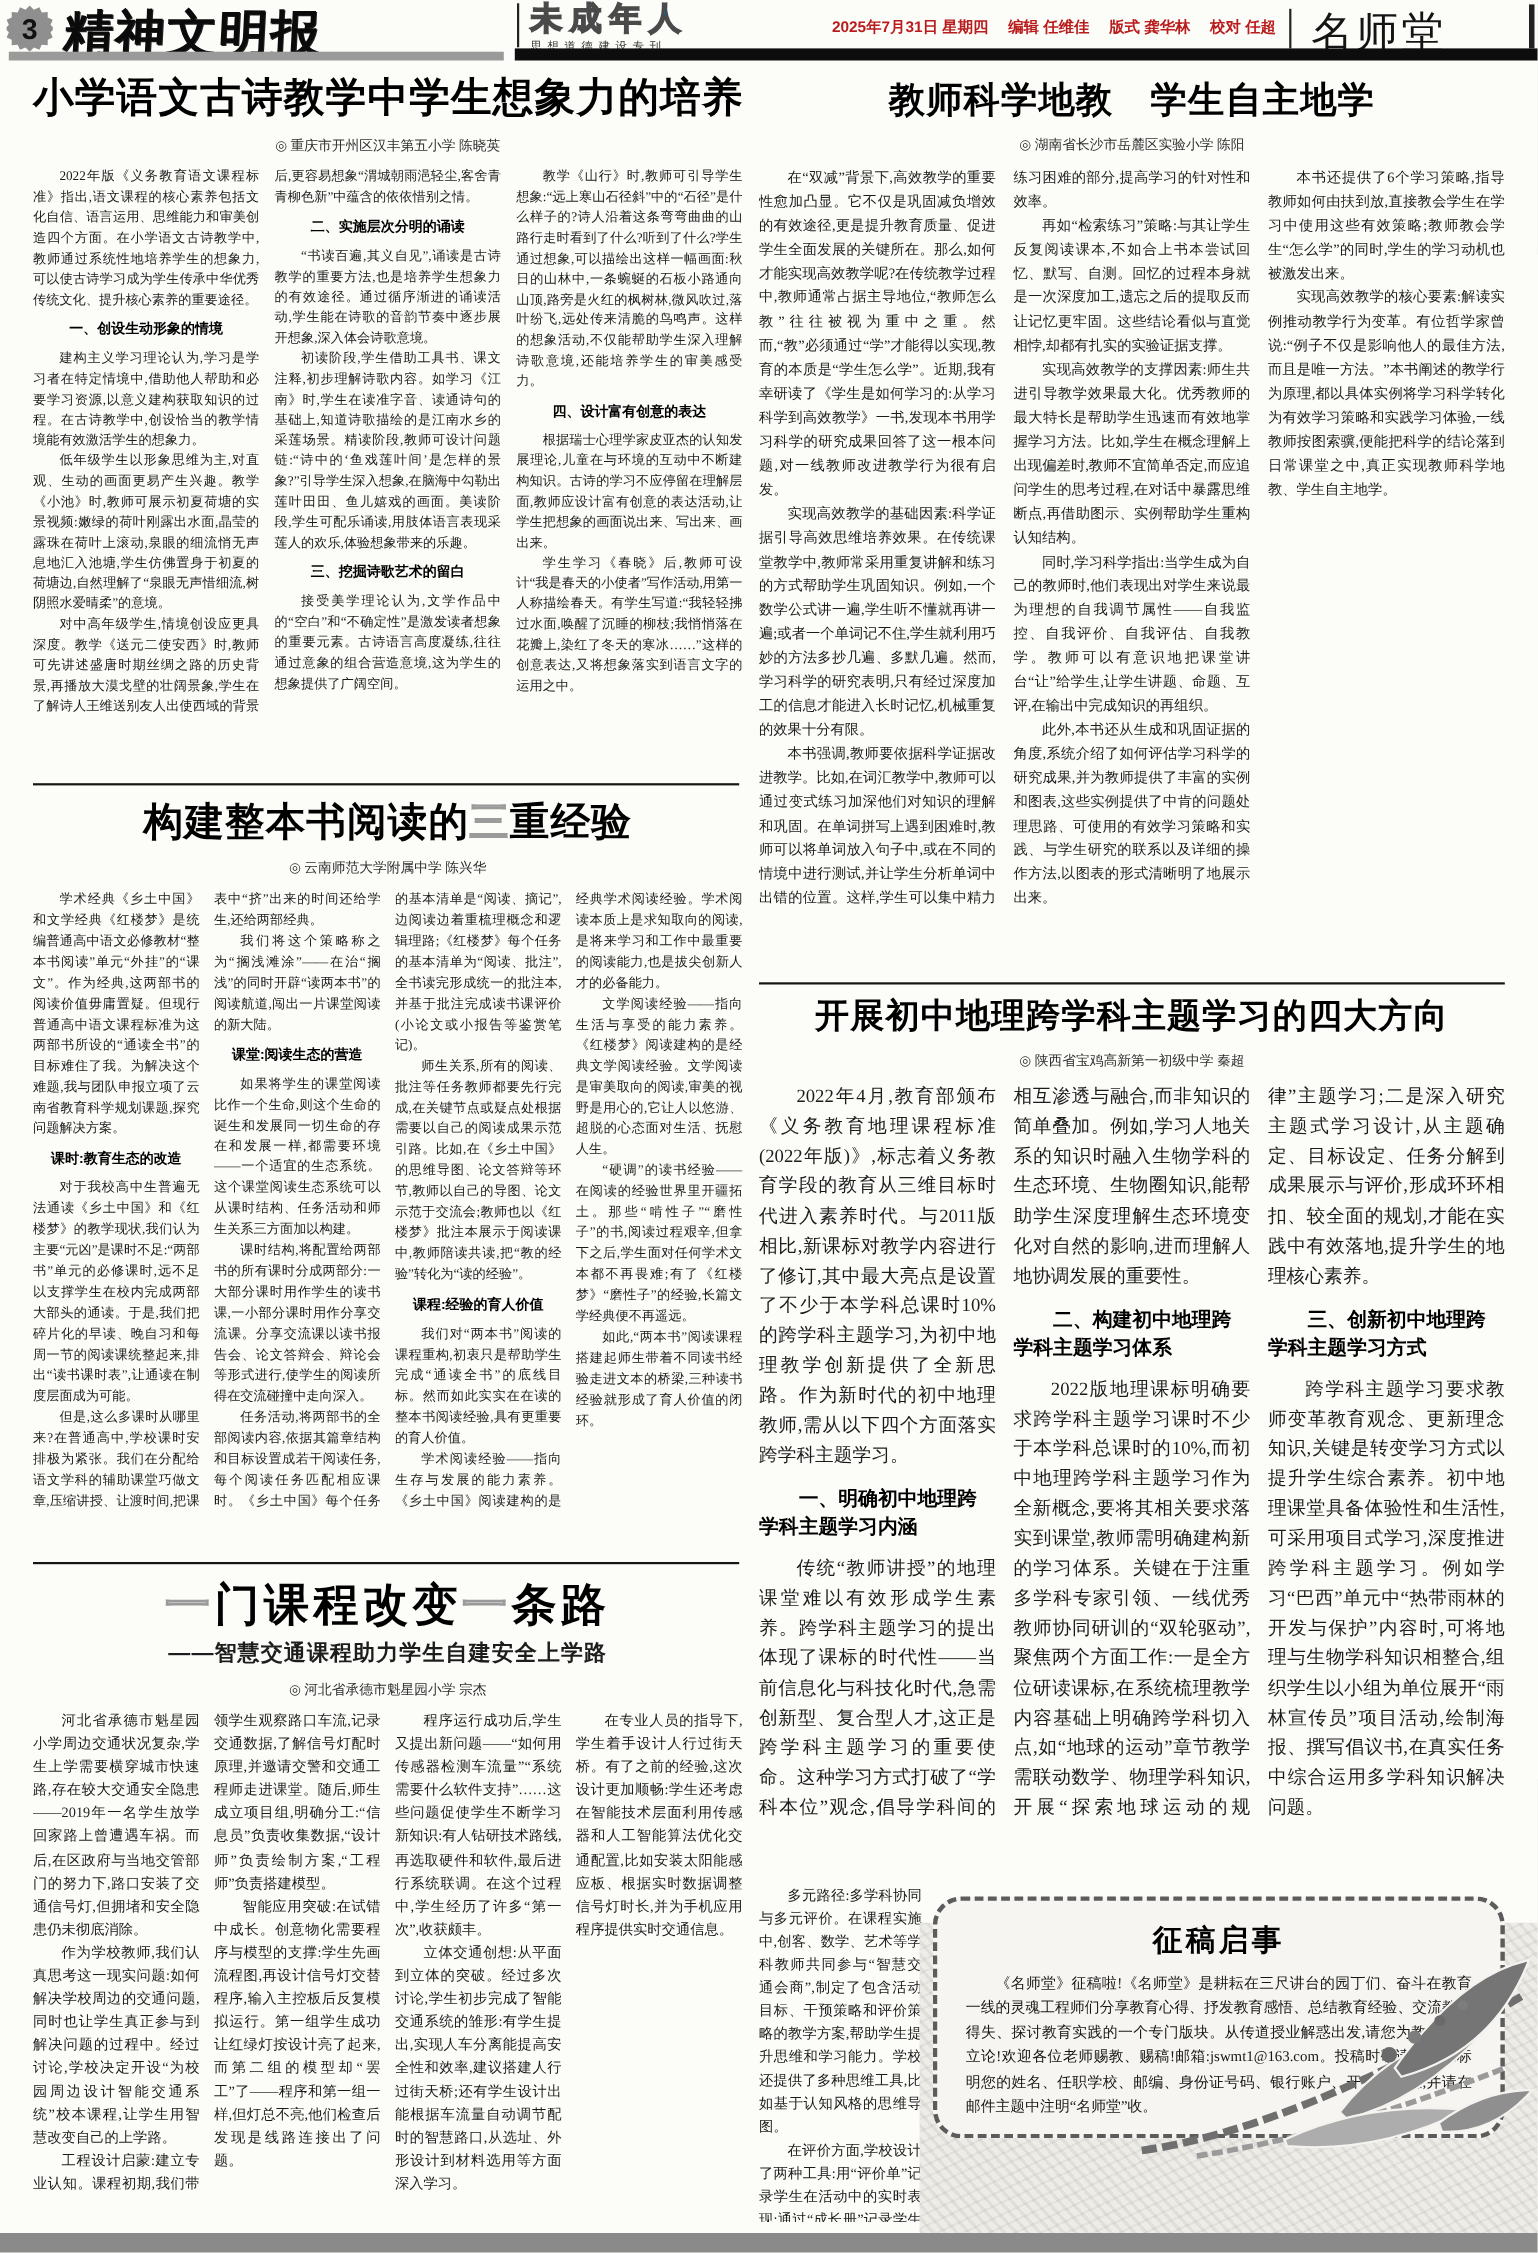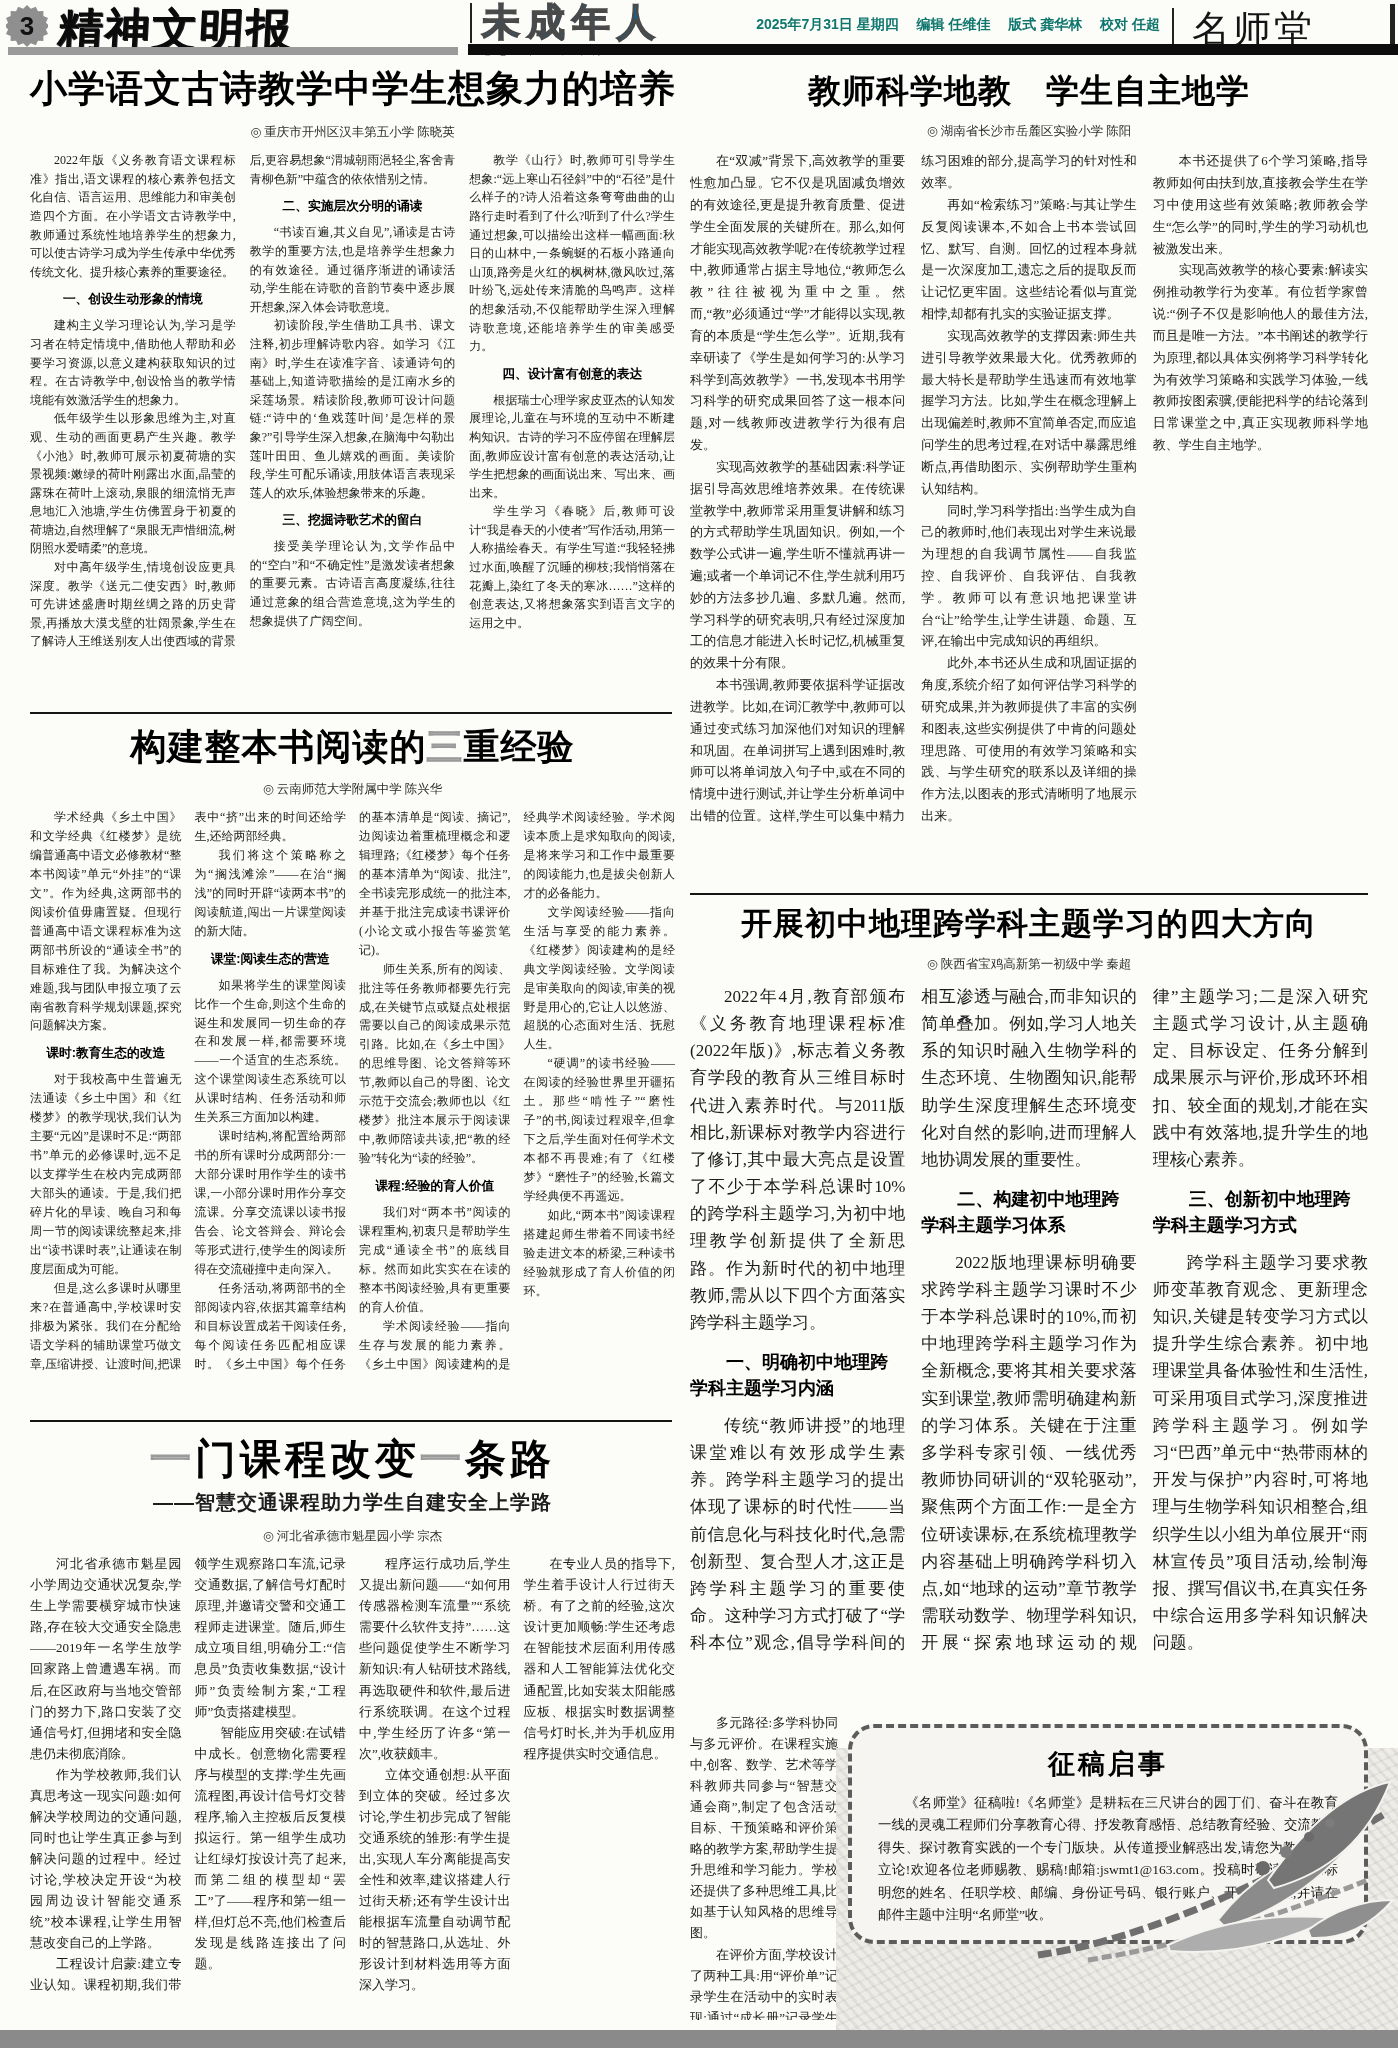--- a/index.html
+++ b/index.html
@@ -18,30 +18,30 @@
   }
   .masthead-title{
     position:absolute;left:58px;top:0px;width:400px;height:50px;
     font-family:"Liberation Serif","DejaVu Serif",serif;font-weight:900;font-size:45px;
     letter-spacing:2px;color:#0b0b0b;transform:skewX(-3deg);white-space:nowrap;
     text-shadow:1px 1px 0 #222;
   }
   .hdiv{position:absolute;background:#222;}
   .edition{position:absolute;left:482px;top:3px;width:220px;}
   .edition-title{
-    font-family:"Liberation Sans","DejaVu Sans",sans-serif;font-weight:bold;font-size:38px;
+    font-family:"Liberation Sans","DejaVu Sans",sans-serif;font-weight:bold;font-size:29px;
     color:#0369a1;-webkit-text-stroke:1.4px #4a4a4a;letter-spacing:7px;white-space:nowrap;line-height:1;
   }
   .edition-sub{
     margin-top:3px;font-family:"Liberation Sans",sans-serif;font-size:10.5px;color:#333;
     letter-spacing:5px;white-space:nowrap;
   }
   .dateline{
     position:absolute;left:690px;top:16px;width:470px;text-align:right;
-    font-family:"Liberation Sans","DejaVu Sans",sans-serif;font-weight:bold;font-size:14px;color:#0f766e;
+    font-family:"Liberation Sans","DejaVu Sans",sans-serif;font-weight:bold;font-size:14px;color:#b91c1c;
     white-space:nowrap;
   }
   .dateline span{margin-left:14px;}
   .section-title{
     position:absolute;left:1192px;top:4px;width:190px;
     font-family:"Liberation Sans",sans-serif;font-weight:500;font-size:38px;color:#141414;
     letter-spacing:3px;white-space:nowrap;
   }
   .bar-gray{position:absolute;left:8px;top:47px;width:450px;height:8px;background:#9a9a9a;}
   .bar-black{position:absolute;left:468px;top:44px;width:930px;height:11px;background:#0d0d0d;}

